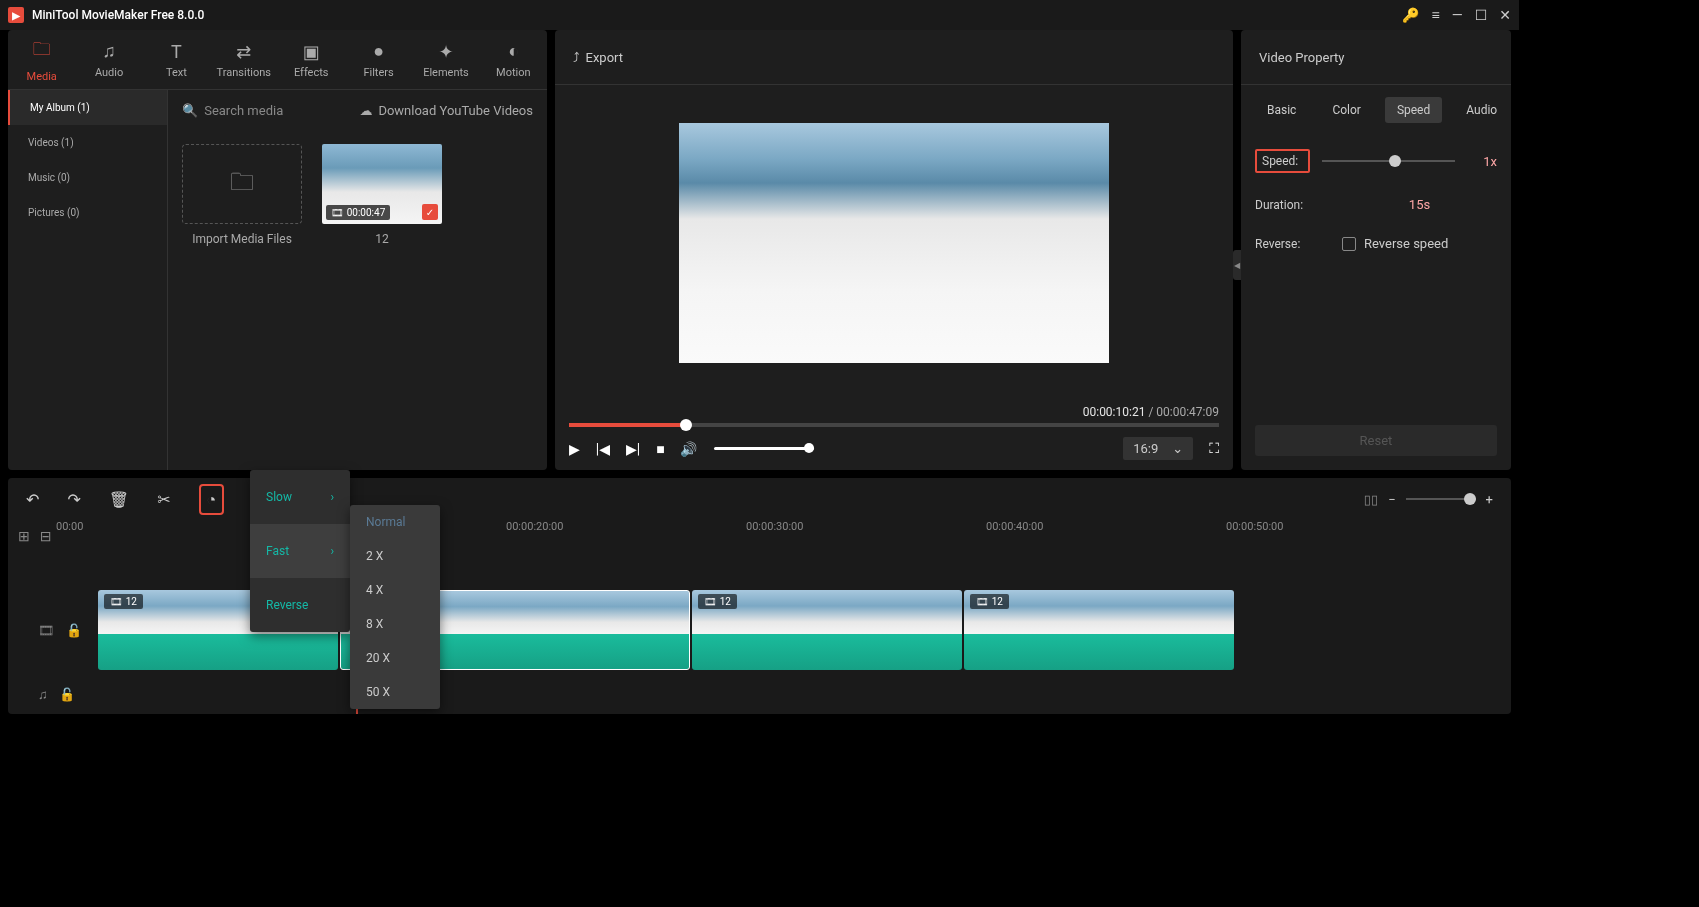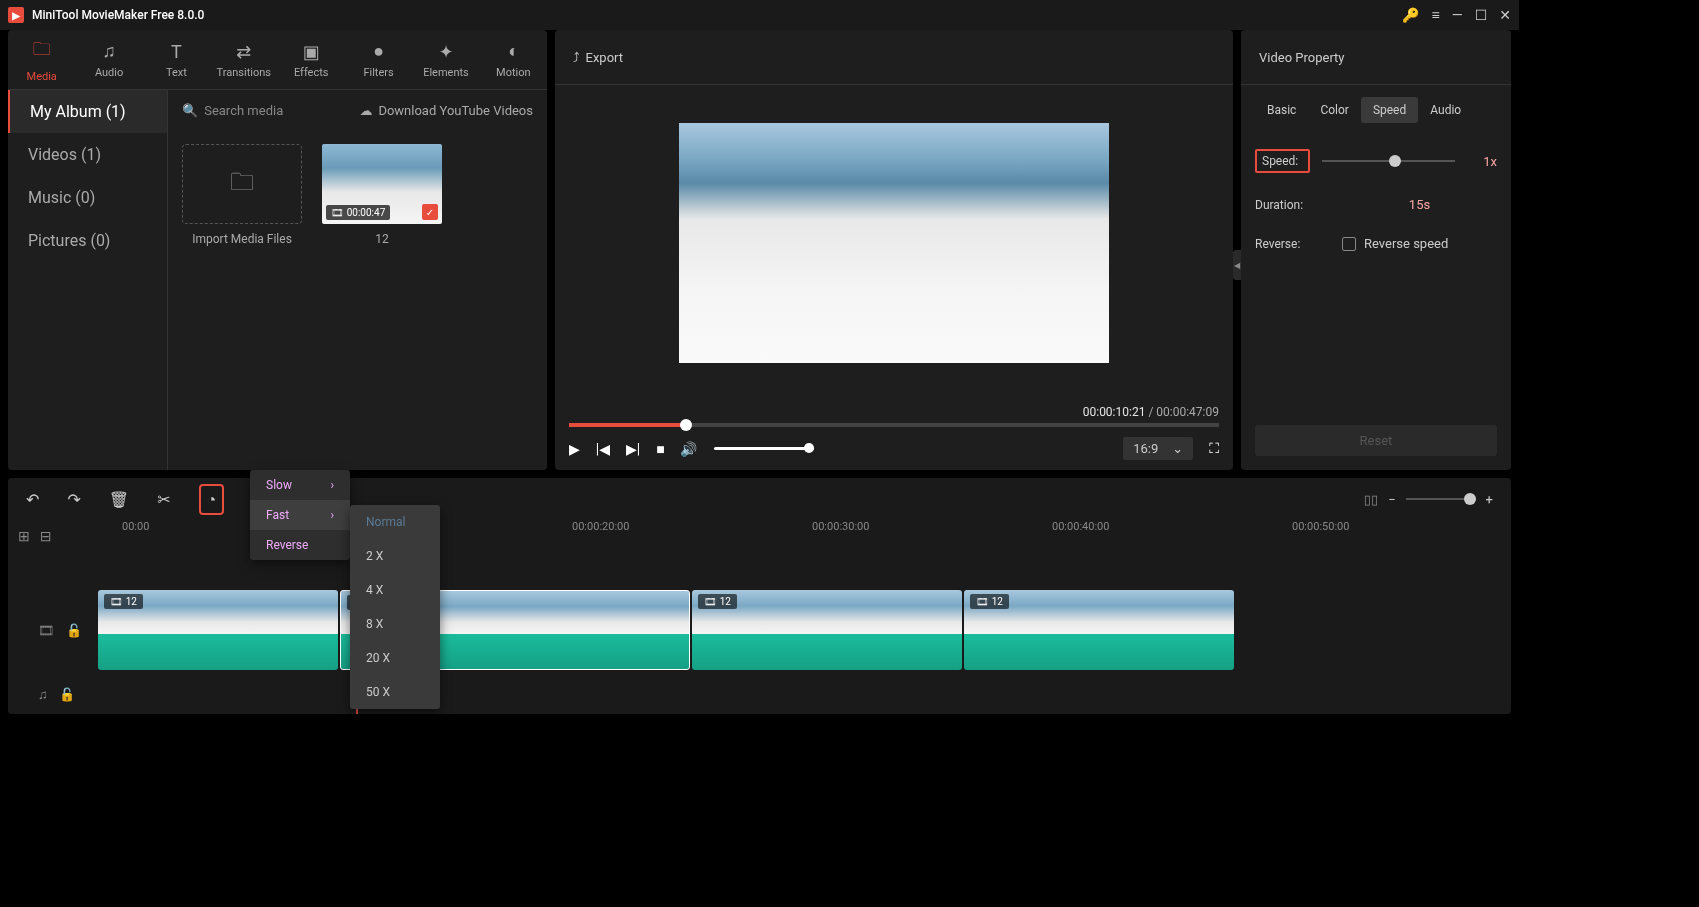--- a/index.html
+++ b/index.html
@@ -12,21 +12,21 @@
 .key-icon{color:#f1c40f!important}
 
 .top-row{display:flex;gap:8px;padding:0 8px;height:440px}
 .left-panel{width:539px;background:#1e1e1e;border-radius:4px;display:flex;flex-direction:column}
 .tabs-bar{height:60px;display:flex;border-bottom:1px solid #333}
 .tab{flex:1;display:flex;flex-direction:column;align-items:center;justify-content:center;gap:4px;color:#aaa;cursor:pointer;font-size:11px}
 .tab.active{color:#e74c3c}
 .tab-icon{font-size:18px}
 .media-row{display:flex;flex:1}
 .media-sidebar{width:160px;border-right:1px solid #333}
-.sidebar-item{padding:12px 20px;color:#aaa;cursor:pointer;font-size:16px}
+.sidebar-item{padding:12px 20px;color:#aaa;cursor:pointer;font-size:10px}
 .sidebar-item.active{background:#2a2a2a;color:#fff;border-left:2px solid #e74c3c}
 .media-content{flex:1;display:flex;flex-direction:column}
 .media-toolbar{height:40px;display:flex;align-items:center;padding:0 14px;gap:12px}
 .search-box{display:flex;align-items:center;gap:6px;color:#888;flex:1}
 .download-link{display:flex;align-items:center;gap:6px;color:#aaa;cursor:pointer}
 .media-grid{display:flex;gap:20px;padding:14px;flex-wrap:wrap}
 .media-item{display:flex;flex-direction:column;align-items:center;gap:8px;width:120px}
 .import-box{width:120px;height:80px;border:1px dashed #555;border-radius:4px;display:flex;align-items:center;justify-content:center;color:#888;font-size:24px;cursor:pointer}
 .thumb{width:120px;height:80px;background:linear-gradient(180deg,#8eb8d4 0%,#6a9bb8 30%,#e8e8e8 60%,#f5f5f5 100%);border-radius:2px;position:relative}
 .thumb-badge{position:absolute;bottom:4px;left:4px;background:rgba(0,0,0,.7);color:#fff;font-size:10px;padding:2px 5px;border-radius:2px;display:flex;align-items:center;gap:3px}
@@ -46,21 +46,21 @@
 .time-current{color:#e5e5e5}
 .time-total{color:#aaa}
 .player-controls{display:flex;align-items:center;gap:16px;padding:10px 14px}
 .pc-icon{color:#fff;cursor:pointer;font-size:14px}
 .volume-slider{width:100px;height:3px;background:#fff;position:relative;border-radius:2px}
 .volume-handle{position:absolute;right:0;top:-4px;width:10px;height:10px;background:#fff;border-radius:50%}
 .spacer{flex:1}
 .aspect-select{background:#333;color:#ccc;padding:4px 10px;border-radius:2px;display:flex;align-items:center;gap:14px;cursor:pointer}
 
 .property-panel{width:270px;background:#1e1e1e;border-radius:4px;display:flex;flex-direction:column}
-.prop-tabs{display:flex;gap:0;padding:12px 14px}
+.prop-tabs{display:flex;gap:12px;padding:12px 14px}
 .prop-tab{padding:6px 12px;color:#ccc;cursor:pointer;border-radius:3px;font-size:12px}
 .prop-tab.active{background:#3a3a3a}
 .prop-content{padding:14px;display:flex;flex-direction:column;gap:24px}
 .prop-row{display:flex;align-items:center;gap:12px}
 .prop-label{width:55px;color:#ccc;font-size:12px}
 .prop-label.highlight{border:2px solid #e74c3c;padding:3px 5px;border-radius:2px}
 .slider{flex:1;height:2px;background:#555;position:relative}
 .slider-handle{position:absolute;left:50%;top:-5px;width:12px;height:12px;background:#ccc;border-radius:50%}
 .prop-value{width:30px;text-align:right;color:#fca5a5}
 .checkbox{width:14px;height:14px;border:1px solid #888;border-radius:2px}
@@ -68,36 +68,36 @@
 .reveal-handle{position:absolute;left:-8px;top:50%;width:8px;height:30px;background:#2a2a2a;border-radius:3px 0 0 3px;display:flex;align-items:center;justify-content:center;color:#888;font-size:8px;cursor:pointer}
 
 .timeline-panel{margin:8px;background:#1a1a1a;border-radius:4px;position:relative}
 .tl-toolbar{height:42px;display:flex;align-items:center;padding:0 18px;gap:28px}
 .tl-tool{color:#ccc;cursor:pointer;font-size:16px}
 .tl-tool.active{border:2px solid #e74c3c;padding:4px 6px;border-radius:4px}
 .tl-zoom{margin-left:auto;display:flex;align-items:center;gap:10px}
 .zoom-slider{width:70px;height:2px;background:#555;position:relative}
 .zoom-handle{position:absolute;right:0;top:-5px;width:12px;height:12px;background:#ccc;border-radius:50%}
 
-.tl-ruler{height:30px;display:flex;position:relative;margin-left:114px}
+.tl-ruler{height:30px;display:flex;position:relative;margin-left:48px}
 .ruler-mark{position:absolute;color:#888;font-size:11px;top:0}
 .tl-track-controls{position:absolute;left:10px;top:50px;display:flex;gap:10px}
 .tc-icon{color:#888;cursor:pointer;font-size:14px}
 
 .tl-tracks{margin-left:90px;position:relative}
 .track{height:80px;display:flex;gap:2px;margin-bottom:4px;position:relative}
 .track-label{position:absolute;left:-60px;top:50%;transform:translateY(-50%);display:flex;gap:12px;color:#888}
 .clip{height:80px;border-radius:3px;position:relative;overflow:hidden;background:linear-gradient(180deg,#a8c8de 0%,#7ba8c4 20%,#e8e8e8 40%,#f5f5f5 55%,#1abc9c 55%,#16a085 100%)}
 .clip.selected{border:1px solid #fff}
 .clip-badge{position:absolute;top:4px;left:6px;background:rgba(0,0,0,.6);color:#fff;padding:2px 6px;border-radius:2px;font-size:10px;display:flex;align-items:center;gap:3px}
 .playhead{position:absolute;left:258px;top:0;width:2px;height:100%;background:#e74c3c;z-index:10}
 .playhead::before{content:"";position:absolute;top:-6px;left:-5px;width:12px;height:12px;background:#e74c3c;border-radius:2px}
 
 .speed-menu{position:absolute;left:250px;top:470px;background:#2e2e2e;border-radius:3px;box-shadow:0 4px 12px rgba(0,0,0,.5);z-index:100;width:100px}
-.speed-item{padding:8px 16px;color:#f0abfc;cursor:pointer;display:flex;align-items:center;justify-content:space-between;font-size:12px}
+.speed-item{padding:20px 16px;color:#14b8a6;cursor:pointer;display:flex;align-items:center;justify-content:space-between;font-size:12px}
 .speed-item.hover{background:#3e3e3e}
 .speed-submenu{position:absolute;left:350px;top:505px;background:#3a3a3a;border-radius:3px;box-shadow:0 4px 12px rgba(0,0,0,.5);z-index:100;width:90px}
 .sub-item{padding:10px 16px;color:#ccc;cursor:pointer;font-size:12px}
 .sub-item.disabled{color:#5a7a95}
 </style>
 </head>
 <body>
 
 <div class="titlebar">
   <div class="titlebar-logo">▶</div>

